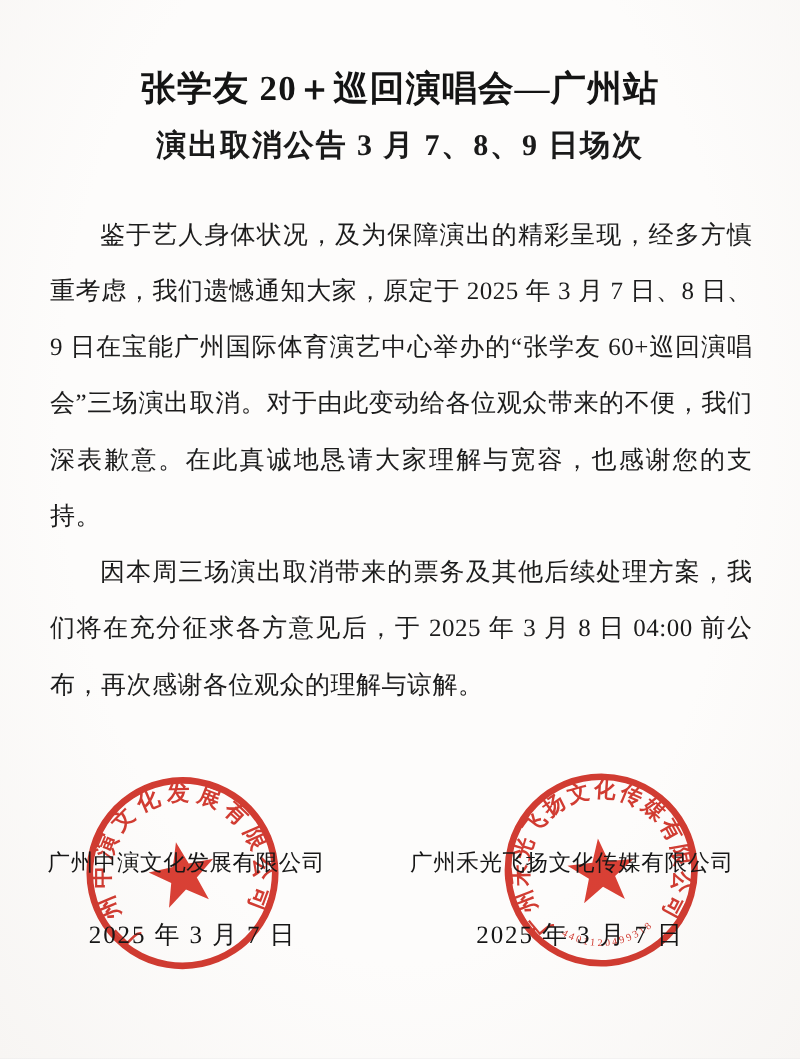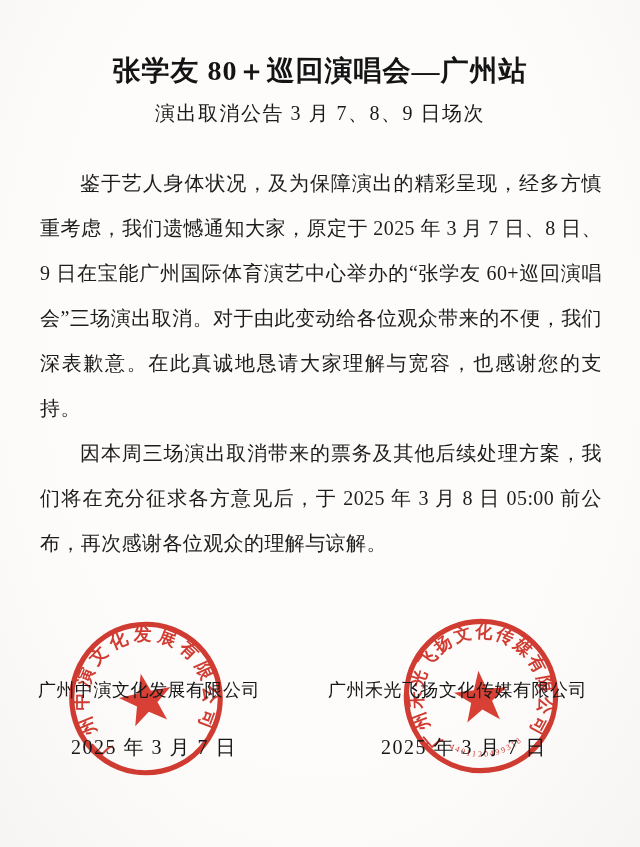--- a/index.html
+++ b/index.html
@@ -17,22 +17,22 @@
     margin:52px 30px 0 30px;
     text-align:center;
     font-size:28px;
     font-weight:bold;
     letter-spacing:1px;
     color:#141414;
   }
   .doc-subtitle{
     margin:10px 30px 0 30px;
     text-align:center;
-    font-size:20px;
-    font-weight:normal;
+    font-size:24px;
+    font-weight:bold;
     letter-spacing:1.5px;
     color:#1a1a1a;
   }
   .content{
     margin-top:34px;
     padding:0 38px 0 40px;
     font-size:20px;
     line-height:45px;
     text-align:justify;
     letter-spacing:0.4px;
@@ -78,26 +78,26 @@
   }
   .seal-arc-12{font-size:22px;letter-spacing:6px;font-weight:bold;}
   .seal-arc-14{font-size:21px;letter-spacing:3px;font-weight:bold;}
   .seal-num{font-size:10px;letter-spacing:2.5px;}
 </style>
 </head>
 <body>
 
 <div class="page">
 
-  <h1 class="doc-title">张学友 80＋巡回演唱会—广州站</h1>
+  <h1 class="doc-title">张学友 20＋巡回演唱会—广州站</h1>
   <h2 class="doc-subtitle">演出取消公告 3 月 7、8、9 日场次</h2>
 
   <div class="content">
     <p>鉴于艺人身体状况，及为保障演出的精彩呈现，经多方慎重考虑，我们遗憾通知大家，原定于 2025 年 3 月 7 日、8 日、9 日在宝能广州国际体育演艺中心举办的“张学友 60+巡回演唱会”三场演出取消。对于由此变动给各位观众带来的不便，我们深表歉意。在此真诚地恳请大家理解与宽容，也感谢您的支持。</p>
-    <p>因本周三场演出取消带来的票务及其他后续处理方案，我们将在充分征求各方意见后，于 2025 年 3 月 8 日 05:00 前公布，再次感谢各位观众的理解与谅解。</p>
+    <p>因本周三场演出取消带来的票务及其他后续处理方案，我们将在充分征求各方意见后，于 2025 年 3 月 8 日 04:00 前公布，再次感谢各位观众的理解与谅解。</p>
   </div>
 
   <div class="signature-block sig-left">
     <div class="company-name">广州中演文化发展有限公司</div>
     <div class="sig-date">2025 年 3 月 7 日</div>
   </div>
 
   <div class="signature-block sig-right">
     <div class="company-name">广州禾光飞扬文化传媒有限公司</div>
     <div class="sig-date">2025 年 3 月 7 日</div>

